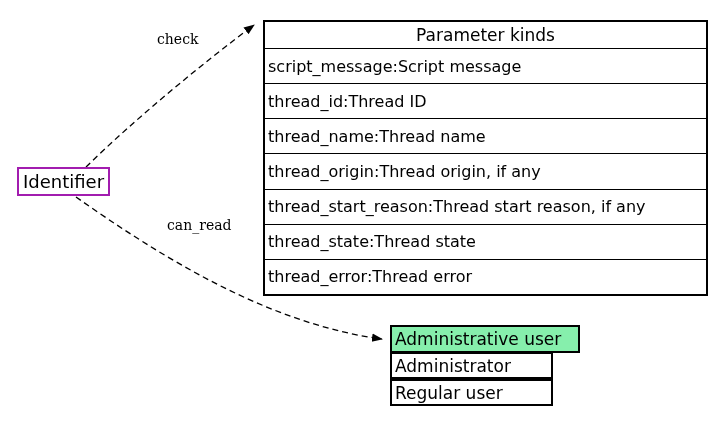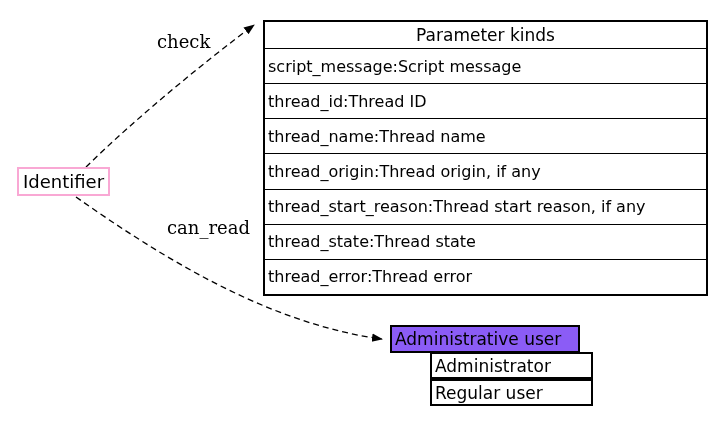--- a/index.html
+++ b/index.html
@@ -13,21 +13,21 @@
     overflow: hidden;
   }
   .edges {
     position: absolute;
     left: 0; top: 0;
     width: 723px; height: 421px;
     pointer-events: none;
   }
   .node {
     position: absolute;
-    border: 2px solid #f9a8d4;
+    border: 2px solid #a21caf;
     box-sizing: border-box;
     background: #fff;
     display: flex;
     align-items: center;
     justify-content: center;
     text-align: center;
   }
   #identifier-node {
     left: 17px; top: 167px;
     width: 93px; height: 29px;
@@ -63,52 +63,51 @@
     align-items: center;
     padding-left: 3px;
     font-size: 16px;
     white-space: nowrap;
     overflow: hidden;
   }
   .ubox {
     position: absolute;
     border: 2px solid #000;
     box-sizing: border-box;
-    background: #8b5cf6;
+    background: #86efac;
     display: flex;
     align-items: center;
     padding-left: 3px;
     font-size: 17px;
     white-space: nowrap;
   }
   #user-header-box {
     left: 390px; top: 325px;
     width: 190px; height: 28px;
   }
   .utable-rows {
     position: absolute;
     left: 390px; top: 352px;
     width: 163px;
-    margin-left: 40px;
   }
   .urow {
     border: 2px solid #000;
     box-sizing: border-box;
     height: 27px;
     background: #fff;
     display: flex;
     align-items: center;
     padding-left: 3px;
     font-size: 17px;
     white-space: nowrap;
   }
   .edge-label {
     position: absolute;
     font-family: "DejaVu Serif", serif;
-    font-size: 18px;
+    font-size: 14px;
     color: #000;
     white-space: nowrap;
   }
   #label-check { left: 157px; top: 31px; }
   #label-can-read { left: 143px; top: 217px; margin-left: 24px; }
 </style>
 </head>
 <body>
 
 <div class="canvas">

